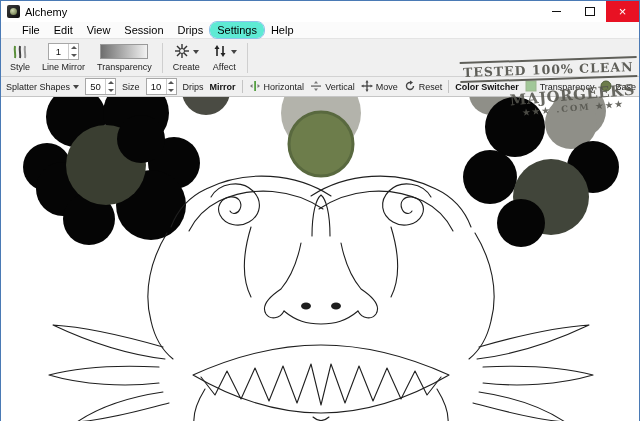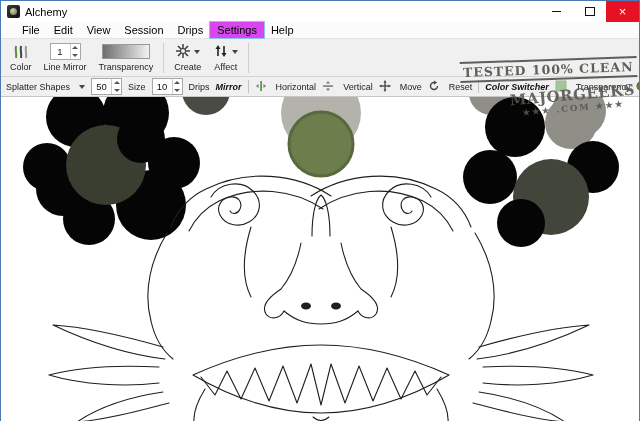--- a/index.html
+++ b/index.html
@@ -15,21 +15,21 @@
   .title{font-size:11px;color:#000;}
   .win-controls{margin-left:auto;display:flex;height:100%;}
   .win-btn{width:33px;height:100%;display:flex;align-items:center;justify-content:center;}
   .win-btn.min::after{content:"";width:9px;height:1px;background:#111;}
   .win-btn.max::after{content:"";width:8px;height:7px;border:1px solid #111;}
   .win-btn.close{background:#e81123;color:#fff;font-size:13px;line-height:1;}
 
   
   .menubar{height:16px;display:flex;align-items:stretch;background:#fbfbfb;padding-left:14px;}
   .menu-item{padding:0 7px;font-size:11px;display:flex;align-items:center;color:#000;}
-  .menu-item.active{background:#d946ef;outline:1px solid #90c3ea;}
+  .menu-item.active{background:#5eead4;outline:1px solid #90c3ea;border-radius:7px;}
 
   
   .toolbar{height:37px;background:#f0f0f0;border-top:1px solid #e4e4e4;border-bottom:1px solid #d2d2d2;
     display:flex;align-items:center;padding:0 3px;}
   .tool{display:flex;flex-direction:column;align-items:center;justify-content:center;gap:2px;
     padding:2px 6px;height:34px;font-size:9px;color:#222;}
   .tool .icon-box{height:17px;display:flex;align-items:center;justify-content:center;gap:3px;}
   .tsep{width:1px;height:30px;background:#cfcfcf;margin:0 4px;flex:0 0 auto;}
   .swatch{width:14px;height:14px;background:#000;border:1px solid #777;}
   .trans-bar{width:46px;height:13px;border:1px solid #999;
@@ -41,22 +41,22 @@
   .spin{display:flex;border:1px solid #a7a7a7;background:#fff;height:15px;align-items:stretch;}
   .spin .val{min-width:15px;padding:0 2px;font-size:9.5px;display:flex;align-items:center;justify-content:center;color:#111;}
   .spin .arrows{display:flex;flex-direction:column;border-left:1px solid #ccc;width:9px;}
   .spin .arrows span{flex:1;display:flex;align-items:center;justify-content:center;}
   .tri-up{width:0;height:0;border-left:3px solid transparent;border-right:3px solid transparent;border-bottom:3px solid #555;}
   .tri-down{width:0;height:0;border-left:3px solid transparent;border-right:3px solid transparent;border-top:3px solid #555;}
 
   
   .subtoolbar{height:19px;background:#f0f0f0;border-bottom:1px solid #c6c6c6;display:flex;
     align-items:center;gap:6px;padding:0 5px;font-size:9px;white-space:nowrap;overflow:hidden;color:#222;}
-  .sub-item{display:flex;align-items:center;gap:9px;}
-  .bold{font-weight:bold;color:#111;font-style:italic;}
+  .sub-item{display:flex;align-items:center;gap:3px;}
+  .bold{font-weight:bold;color:#111;}
   .ssep{width:1px;height:13px;background:#c4c4c4;flex:0 0 auto;}
 
   
   .canvas{position:relative;height:326px;background:#fff;overflow:hidden;}
   .canvas svg{position:absolute;inset:0;}
 
   
   .stamp1{position:absolute;top:58px;right:2px;transform:rotate(-2deg);z-index:6;
     font-family:"DejaVu Serif",serif;font-weight:bold;font-size:12.5px;letter-spacing:1px;
     color:#4c4c45;opacity:.88;border-top:2px solid #4c4c45;border-bottom:2px solid #4c4c45;padding:1px 3px;}
@@ -93,21 +93,21 @@
   <div class="toolbar">
 
     <div class="tool">
       <span class="icon-box">
         <svg width="18" height="16">
           <path d="M4,2 C3,7 5,11 4,14" stroke="#5a8f3a" fill="none" stroke-width="2"></path>
           <path d="M9,2 C8,7 10,11 9,14" stroke="#444" fill="none" stroke-width="2"></path>
           <path d="M14,2 C13,7 15,11 14,14" stroke="#999" fill="none" stroke-width="2"></path>
         </svg>
       </span>
-      <span>Color</span>
+      <span>Style</span>
     </div>
 
 
     <div class="tool">
       <span class="icon-box">
         <span class="spin">
           <span class="val">1</span>
           <span class="arrows">
             <span>
                 <i class="tri-up"></i>

